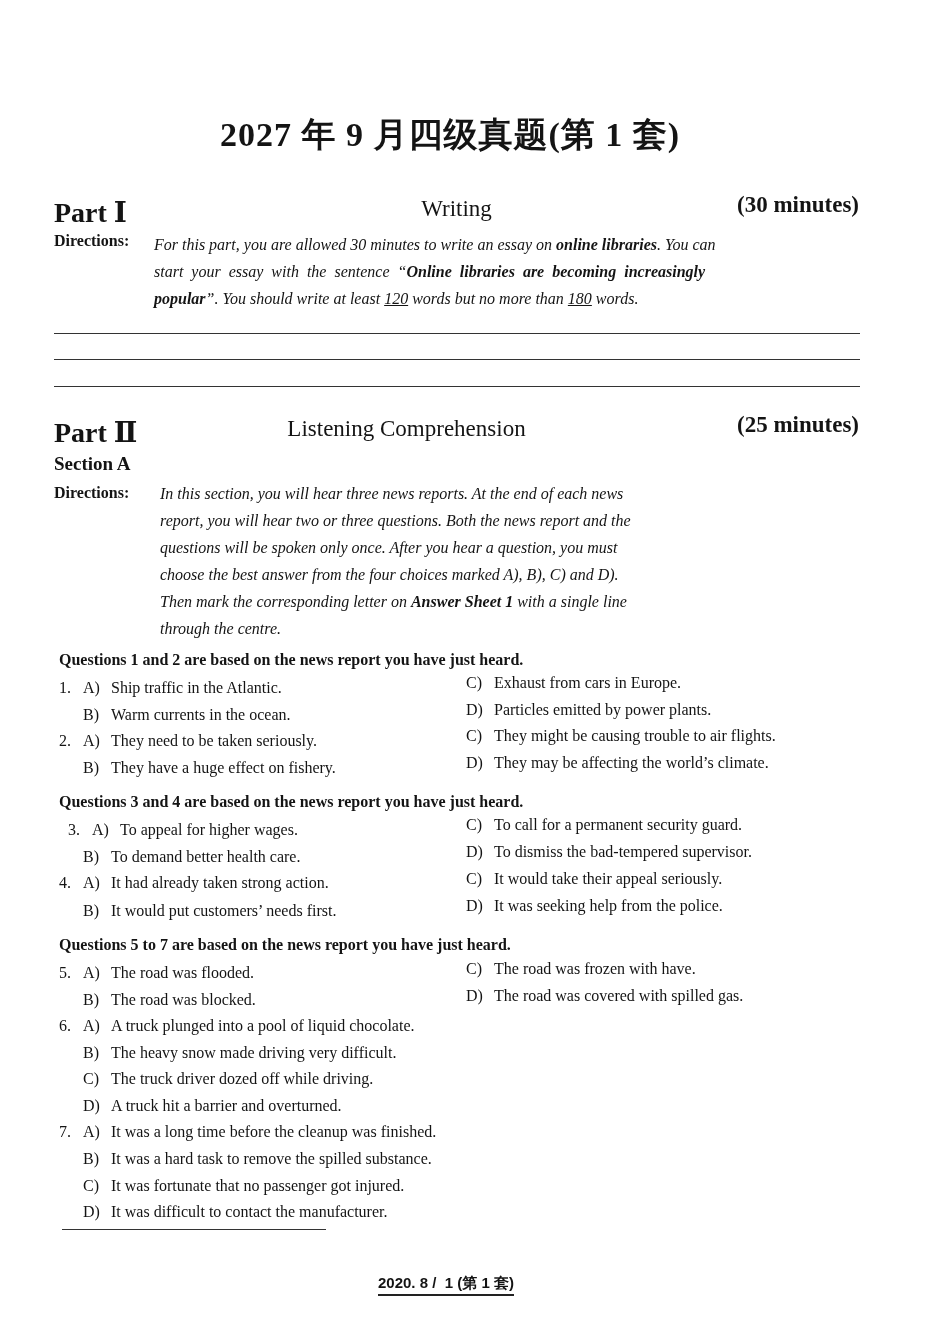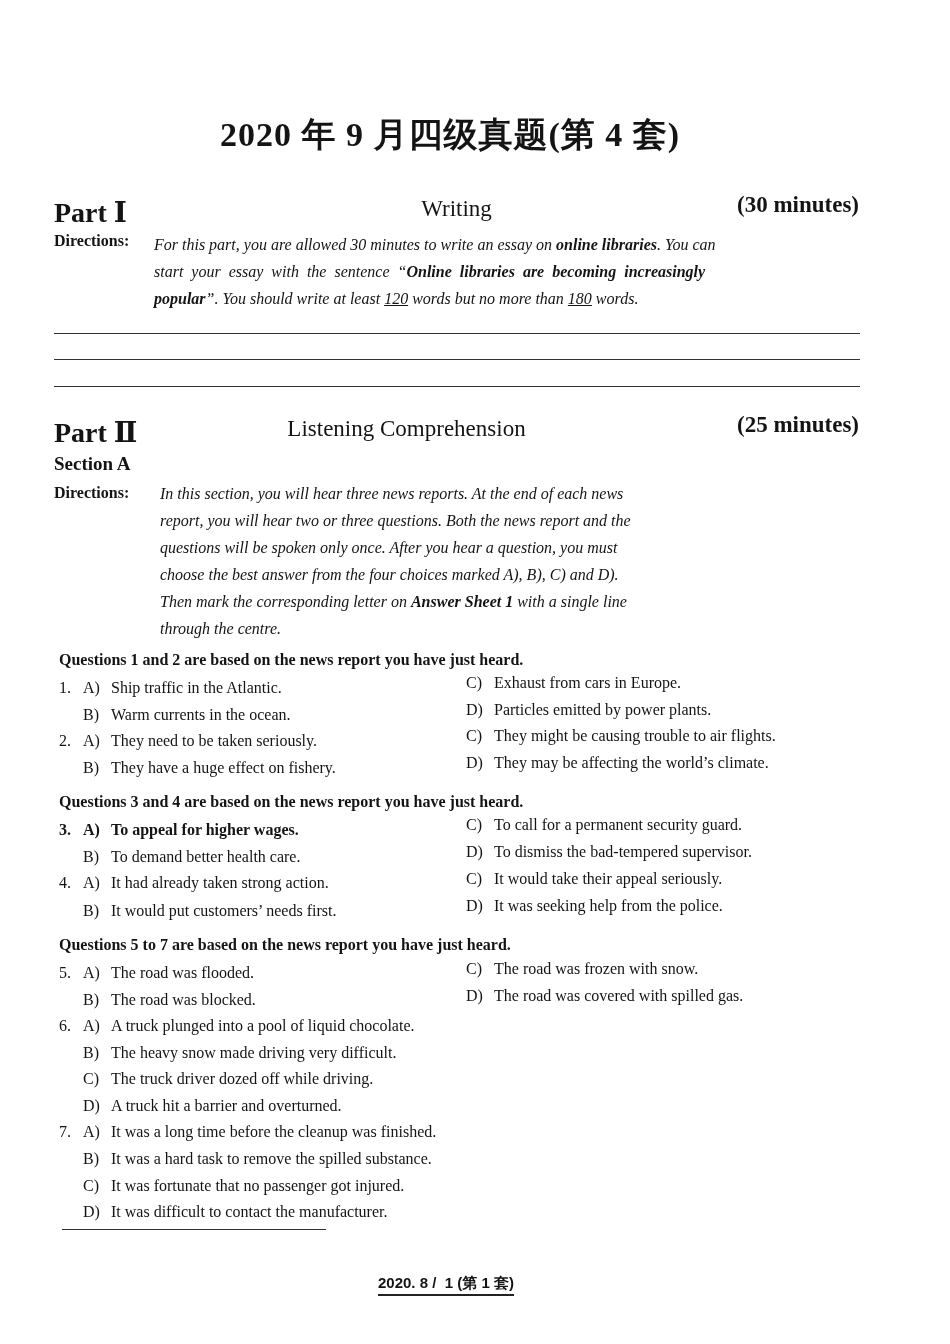--- a/index.html
+++ b/index.html
@@ -33,21 +33,21 @@
   .footer {
     position: absolute; top: 1274px; left: 378px; font-family: "Liberation Sans", "DejaVu Sans", sans-serif;
     font-size: 15px; font-weight: bold; border-bottom: 2px solid #222; padding-bottom: 1px; white-space: pre;
   }
 </style>
 </head>
 <body>
 
 <div class="page">
 
-  <div class="title">2020 年 9 月四级真题(第 4 套)</div>
+  <div class="title">2027 年 9 月四级真题(第 1 套)</div>
 
   <div class="part-row" style="top:196px;">
     <span class="part-label">Part Ⅰ</span>
     <span class="part-name">Writing</span>
     <span class="part-time">(30 minutes)</span>
   </div>
   <div class="dir-label" style="top:232px;">Directions:</div>
   <div class="dir-text" style="left:154px; top:231px; width:705px; line-height:27px;">
     <span class="dir-line" style="margin-left:0;"><span>For this part, you are allowed 30 minutes to write an essay on </span><b>online libraries</b><span>. You can</span></span>
     <span class="dir-line" style="word-spacing:4px;"><span>start your essay with the sentence “</span><b>Online libraries are becoming increasingly</b></span>
@@ -79,34 +79,34 @@
   <div class="opt" style="left:83px; top:706px;"><span class="letter">B)</span><span>Warm currents in the ocean.</span></div>
   <div class="opt" style="left:466px; top:674px;"><span class="letter">C)</span><span>Exhaust from cars in Europe.</span></div>
   <div class="opt" style="left:466px; top:701px;"><span class="letter">D)</span><span>Particles emitted by power plants.</span></div>
 
   <div class="opt" style="left:59px; top:732px;"><span class="qnum">2.</span><span class="letter">A)</span><span>They need to be taken seriously.</span></div>
   <div class="opt" style="left:83px; top:759px;"><span class="letter">B)</span><span>They have a huge effect on fishery.</span></div>
   <div class="opt" style="left:466px; top:727px;"><span class="letter">C)</span><span>They might be causing trouble to air flights.</span></div>
   <div class="opt" style="left:466px; top:754px;"><span class="letter">D)</span><span>They may be affecting the world’s climate.</span></div>
 
   <div class="q-header" style="top:793px;">Questions 3 and 4 are based on the news report you have just heard.</div>
-  <div class="opt" style="left:59px; top:821px;font-weight:bold;"><span class="qnum">3.</span><span class="letter">A)</span><span>To appeal for higher wages.</span></div>
+  <div class="opt" style="left:68px; top:821px;"><span class="qnum">3.</span><span class="letter">A)</span><span>To appeal for higher wages.</span></div>
   <div class="opt" style="left:83px; top:848px;"><span class="letter">B)</span><span>To demand better health care.</span></div>
   <div class="opt" style="left:466px; top:816px;"><span class="letter">C)</span><span>To call for a permanent security guard.</span></div>
   <div class="opt" style="left:466px; top:843px;"><span class="letter">D)</span><span>To dismiss the bad-tempered supervisor.</span></div>
 
   <div class="opt" style="left:59px; top:874px;"><span class="qnum">4.</span><span class="letter">A)</span><span>It had already taken strong action.</span></div>
   <div class="opt" style="left:83px; top:902px;"><span class="letter">B)</span><span>It would put customers’ needs first.</span></div>
   <div class="opt" style="left:466px; top:870px;"><span class="letter">C)</span><span>It would take their appeal seriously.</span></div>
   <div class="opt" style="left:466px; top:897px;"><span class="letter">D)</span><span>It was seeking help from the police.</span></div>
 
   <div class="q-header" style="top:936px;">Questions 5 to 7 are based on the news report you have just heard.</div>
   <div class="opt" style="left:59px; top:964px;"><span class="qnum">5.</span><span class="letter">A)</span><span>The road was flooded.</span></div>
   <div class="opt" style="left:83px; top:991px;"><span class="letter">B)</span><span>The road was blocked.</span></div>
-  <div class="opt" style="left:466px; top:960px;"><span class="letter">C)</span><span>The road was frozen with snow.</span></div>
+  <div class="opt" style="left:466px; top:960px;"><span class="letter">C)</span><span>The road was frozen with have.</span></div>
   <div class="opt" style="left:466px; top:987px;"><span class="letter">D)</span><span>The road was covered with spilled gas.</span></div>
 
   <div class="opt" style="left:59px; top:1017px;"><span class="qnum">6.</span><span class="letter">A)</span><span>A truck plunged into a pool of liquid chocolate.</span></div>
   <div class="opt" style="left:83px; top:1070px;"><span class="letter">C)</span><span>The truck driver dozed off while driving.</span></div>
   <div class="opt" style="left:83px; top:1044px;"><span class="letter">B)</span><span>The heavy snow made driving very difficult.</span></div>
   <div class="opt" style="left:83px; top:1097px;"><span class="letter">D)</span><span>A truck hit a barrier and overturned.</span></div>
 
   <div class="opt" style="left:59px; top:1123px;"><span class="qnum">7.</span><span class="letter">A)</span><span>It was a long time before the cleanup was finished.</span></div>
   <div class="opt" style="left:83px; top:1150px;"><span class="letter">B)</span><span>It was a hard task to remove the spilled substance.</span></div>
   <div class="opt" style="left:83px; top:1177px;"><span class="letter">C)</span><span>It was fortunate that no passenger got injured.</span></div>

